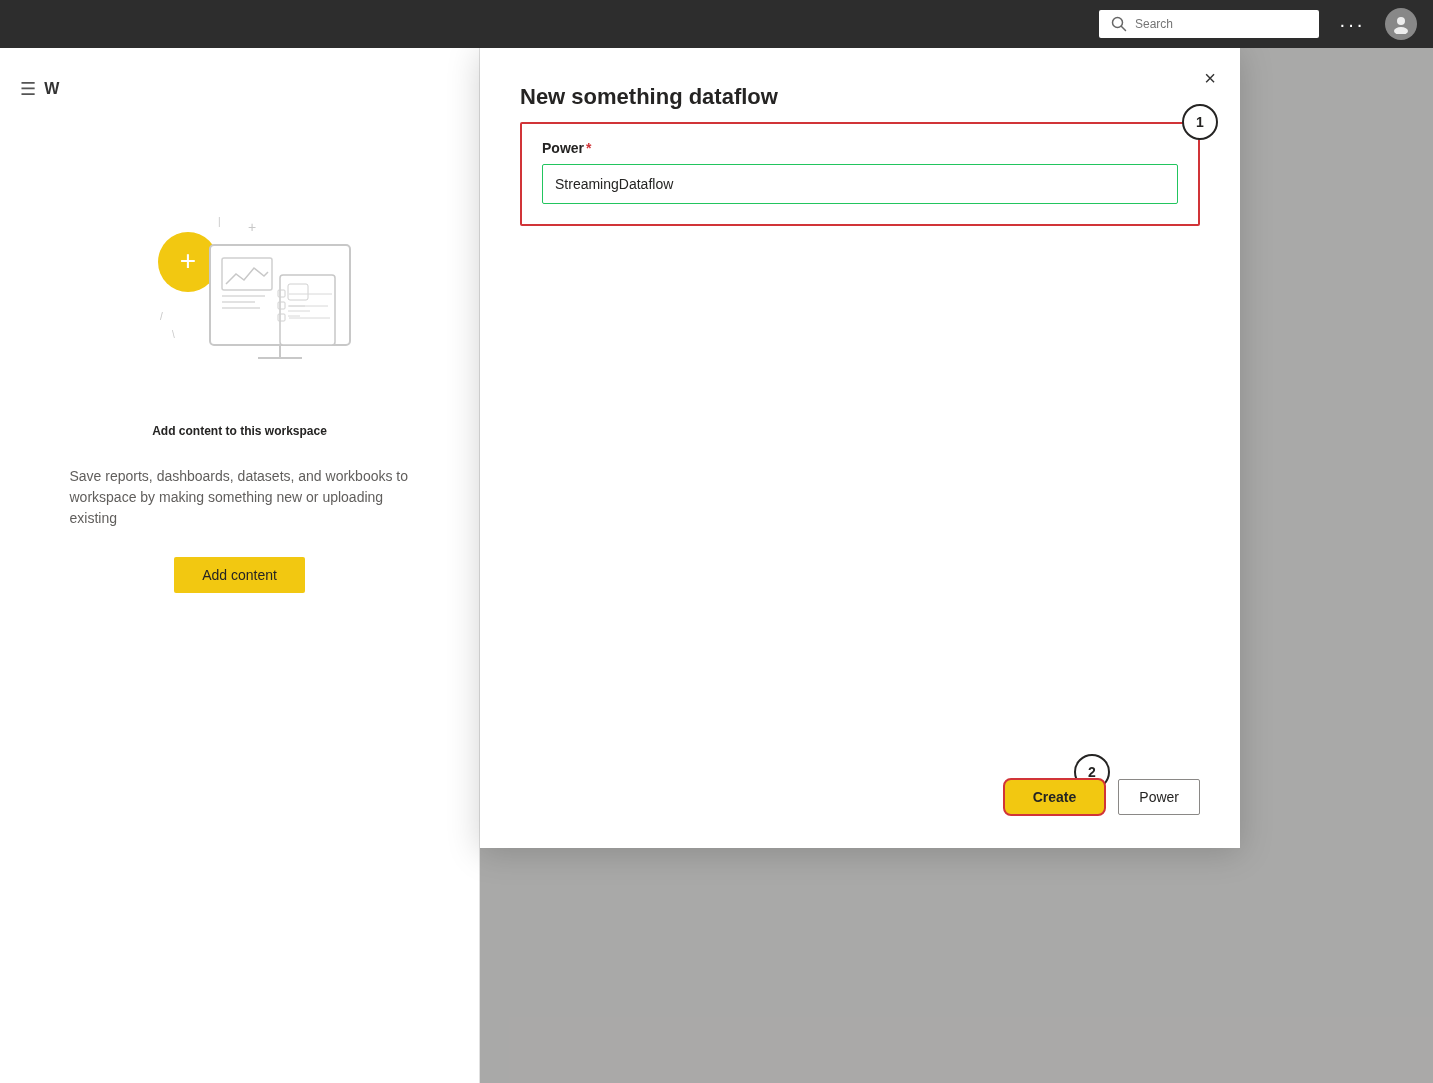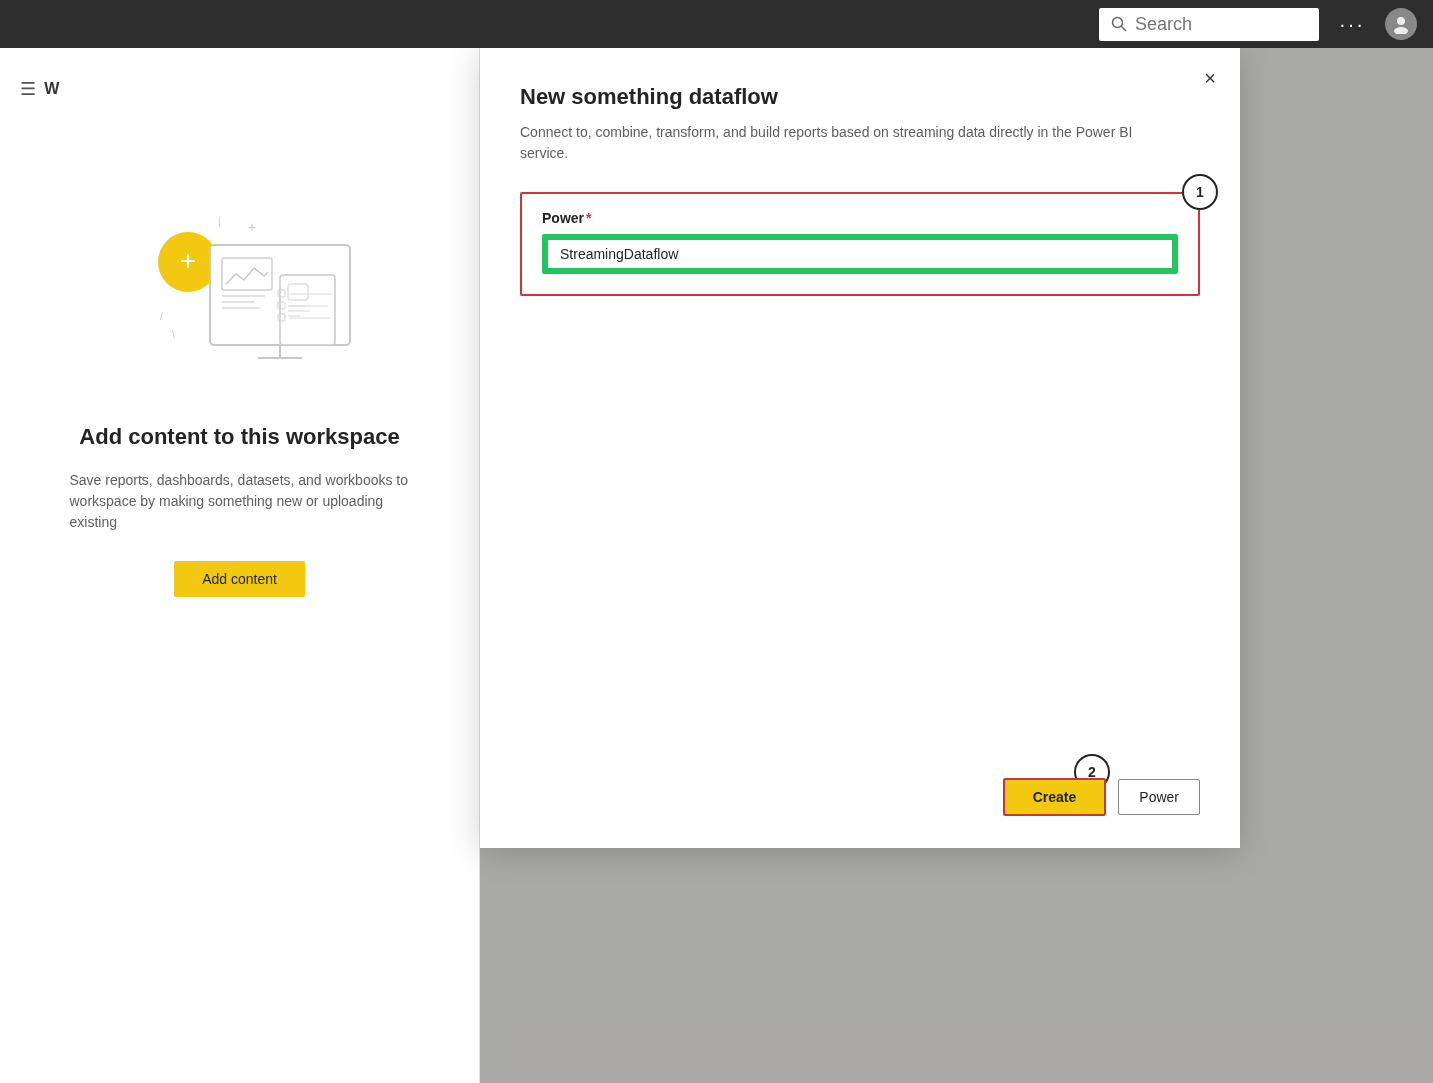--- a/index.html
+++ b/index.html
@@ -31,21 +31,21 @@
       background: #fff;
       border-radius: 2px;
       padding: 6px 12px;
       width: 220px;
       gap: 8px;
     }
 
     .search-box input {
       border: none;
       outline: none;
-      font-size: 18px;
+      font-size: 12px;
       color: #0f766e;
       width: 100%;
       background: transparent;
     }
 
     .search-icon-svg {
       color: #666;
       flex-shrink: 0;
     }
 
@@ -118,24 +118,24 @@
       margin-top: 60px;
     }
 
     .illustration-svg {
       width: 280px;
       height: 220px;
       margin-bottom: 24px;
     }
 
     .workspace-add-title {
-      font-size: 22px;
+      font-size: 12px;
       font-weight: 700;
       color: #252423;
-      margin-bottom: 20px;
+      margin-bottom: 28px;
       text-align: center;
     }
 
     .workspace-add-desc {
       font-size: 14px;
       color: #605e5c;
       text-align: left;
       max-width: 340px;
       line-height: 1.5;
       margin-bottom: 28px;
@@ -236,21 +236,21 @@
     }
 
     .required-star {
       color: #d13438;
       margin-left: 2px;
     }
 
     .name-input {
       width: 100%;
       height: 40px;
-      border: 6px solid #22c55e;
+      border: 1px solid #22c55e;
       padding: 0 12px;
       font-size: 14px;
       color: #252423;
       outline: none;
       border-radius: 2px;
     }
 
     
     .dialog-spacer {
       flex: 1;
@@ -290,21 +290,21 @@
     }
 
     .create-btn {
       background: #f2c811;
       border: 2px solid #d13438;
       color: #252423;
       font-size: 14px;
       font-weight: 700;
       padding: 9px 28px;
       cursor: pointer;
-      border-radius: 2px;
+      border-radius: 8px;
     }
 
     .close-btn {
       background: none;
       border: 1px solid #8a8886;
       color: #252423;
       font-size: 14px;
       padding: 9px 20px;
       cursor: pointer;
       border-radius: 2px;
@@ -383,21 +383,20 @@
     </div>
   </div>
 
   <div class="right-panel">
     <div class="dialog">
 
       <button class="dialog-close">×</button>
 
       <h1 class="dialog-title">New something dataflow</h1>
 
-      <p class="dialog-description">Connect to, combine, transform, and build reports based on streaming data directly in the Power BI service.</p>
 
       <div class="name-section">
         <div class="callout-1">1</div>
         <div class="name-label">
           <span>Power</span><span class="required-star">*</span>
         </div>
         <input class="name-input" type="text" value="StreamingDataflow" style="">
       </div>
 
       <div class="dialog-spacer"></div>

